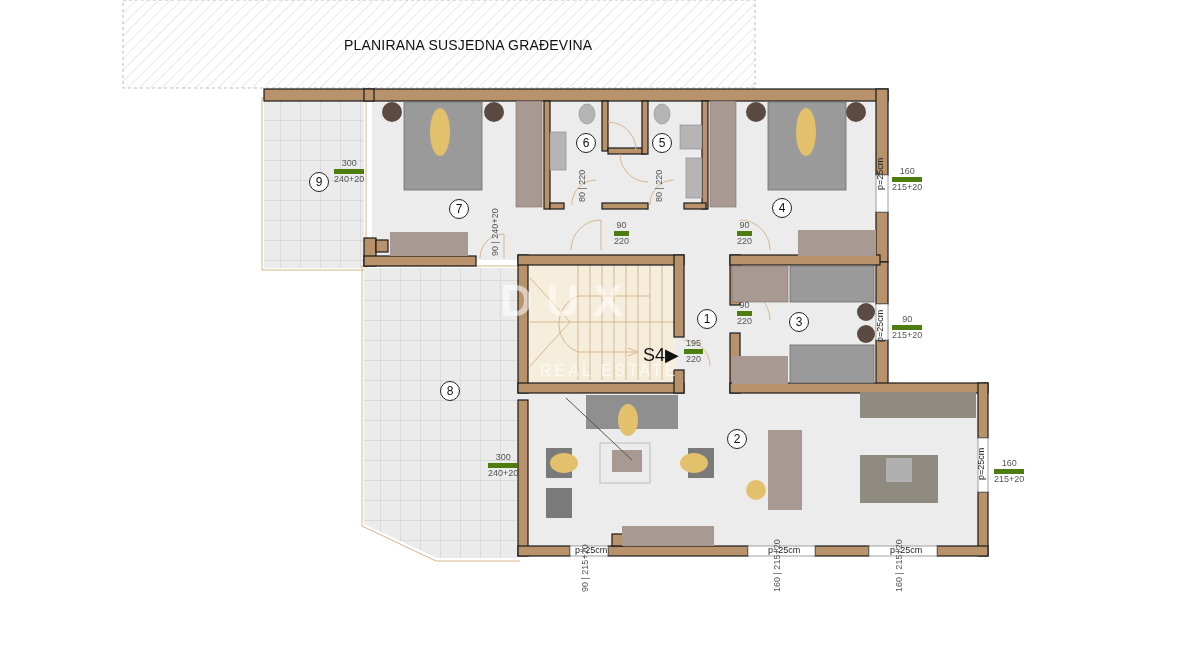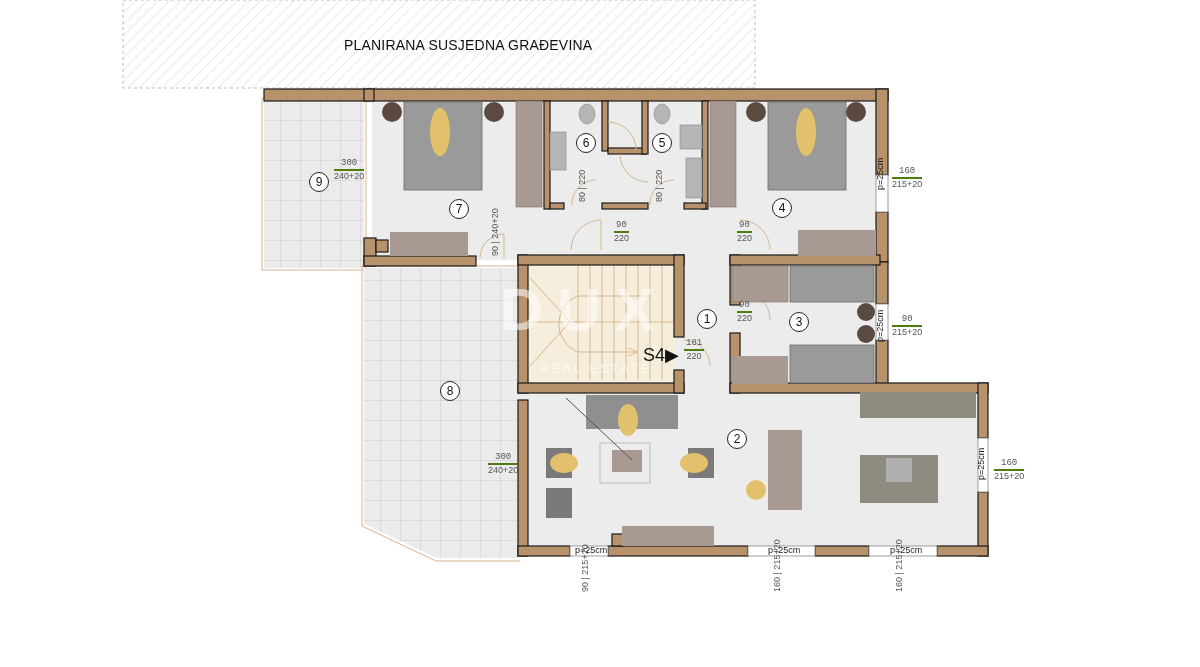--- a/index.html
+++ b/index.html
@@ -1,27 +1,27 @@
 <!DOCTYPE html>
 <html><head>
 <meta charset="utf-8">
 <style>
   html,body{margin:0;padding:0;background:#ffffff;}
   body{width:1200px;height:667px;position:relative;overflow:hidden;font-family:"Liberation Sans",sans-serif;}
   #plan{position:absolute;left:0;top:0;width:1200px;height:667px;}
   .neighbor-title{position:absolute;left:308px;top:37px;font-size:14px;letter-spacing:0.2px;color:#111;margin-left:36px;}
   .room-num{position:absolute;width:18px;height:18px;border:1px solid #222;border-radius:50%;background:#fff;font-size:12px;line-height:18px;text-align:center;color:#111;}
   .dim{position:absolute;font-size:9px;color:#555;line-height:11px;text-align:center;font-family:"Liberation Sans Narrow","Liberation Sans",sans-serif;}
-  .dim .top{border-bottom:2px solid #4d7c0f;padding:0 2px;font-family:Liberation Mono, monospace;}
+  .dim .top{border-bottom:5px solid #4d7c0f;padding:0 2px;}
   .vdim{position:absolute;font-size:9px;color:#555;transform:rotate(-90deg);transform-origin:left top;white-space:nowrap;line-height:10px;}
   .pcm{position:absolute;font-size:9px;color:#222;}
   .pcm-v{position:absolute;font-size:9px;color:#222;transform:rotate(-90deg);transform-origin:left top;white-space:nowrap;}
   .stair-label{position:absolute;left:643px;top:344px;font-size:18px;color:#111;}
-  .watermark{position:absolute;left:500px;top:275px;font-size:60px;font-weight:bold;color:rgba(255,255,255,0.55);letter-spacing:14px;}
-  .watermark-sub{position:absolute;left:540px;top:362px;font-size:12px;color:rgba(255,255,255,0.65);letter-spacing:3px;}
+  .watermark{position:absolute;left:500px;top:275px;font-size:45px;font-weight:bold;color:rgba(255,255,255,0.55);letter-spacing:14px;}
+  .watermark-sub{position:absolute;left:540px;top:362px;font-size:16px;color:rgba(255,255,255,0.65);letter-spacing:3px;}
 </style>
 </head>
 <body>
 
 <svg id="plan" width="1200" height="667" viewBox="0 0 1200 667" xmlns="http://www.w3.org/2000/svg">
   <defs>
     <pattern id="hatch" width="8" height="8" patternUnits="userSpaceOnUse" patternTransform="rotate(45)">
       <line x1="0" y1="0" x2="0" y2="8" stroke="#d6d6d6" stroke-width="1"></line>
     </pattern>
     <pattern id="tiles" width="20" height="20" patternUnits="userSpaceOnUse">
@@ -202,21 +202,21 @@
 <div class="room-num" style="left:652px;top:133px;">5</div>
 <div class="room-num" style="left:576px;top:133px;">6</div>
 <div class="room-num" style="left:449px;top:199px;">7</div>
 <div class="room-num" style="left:440px;top:381px;">8</div>
 <div class="room-num" style="left:309px;top:172px;">9</div>
 
 <div class="stair-label">
   <span>S4</span><span>▶</span>
 </div>
 <div class="dim" style="left:684px;top:338px;">
-  <div class="top">181</div>
+  <div class="top">195</div>
   <div>220</div>
 </div>
 
 <div class="dim" style="left:614px;top:220px;">
   <div class="top">90</div>
   <div>220</div>
 </div>
 <div class="dim" style="left:737px;top:220px;">
   <div class="top">90</div>
   <div>220</div>

